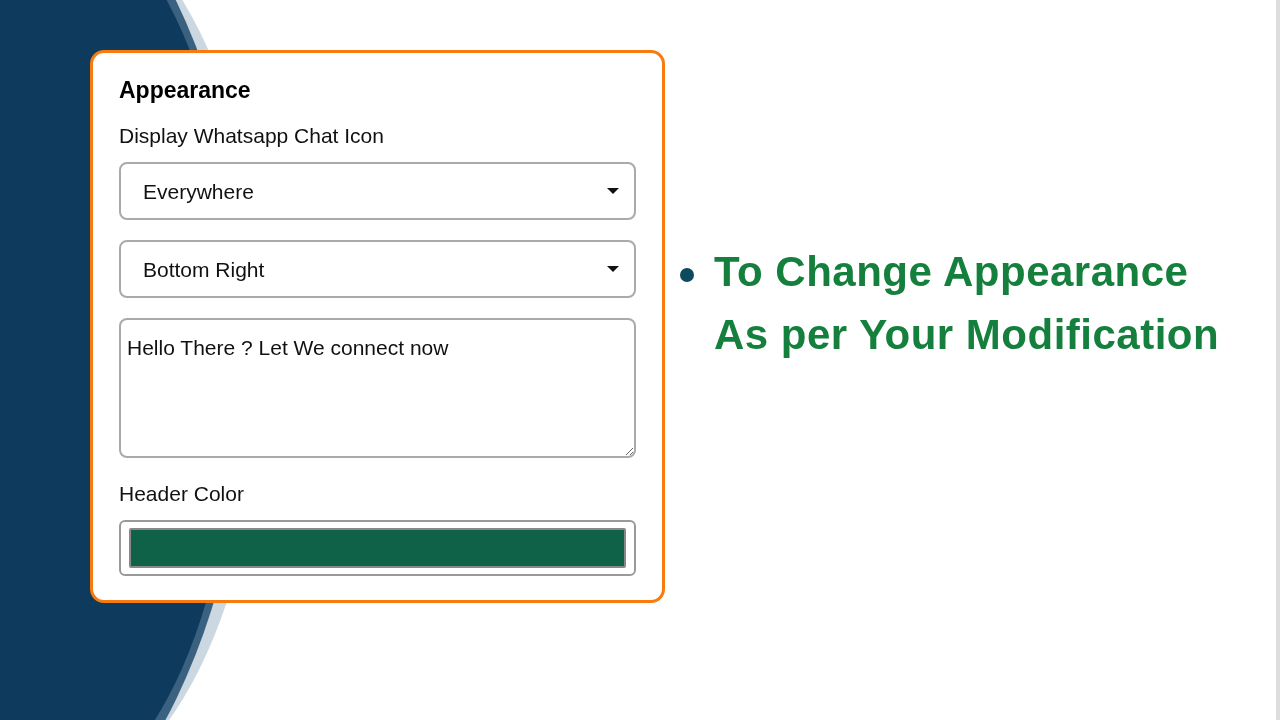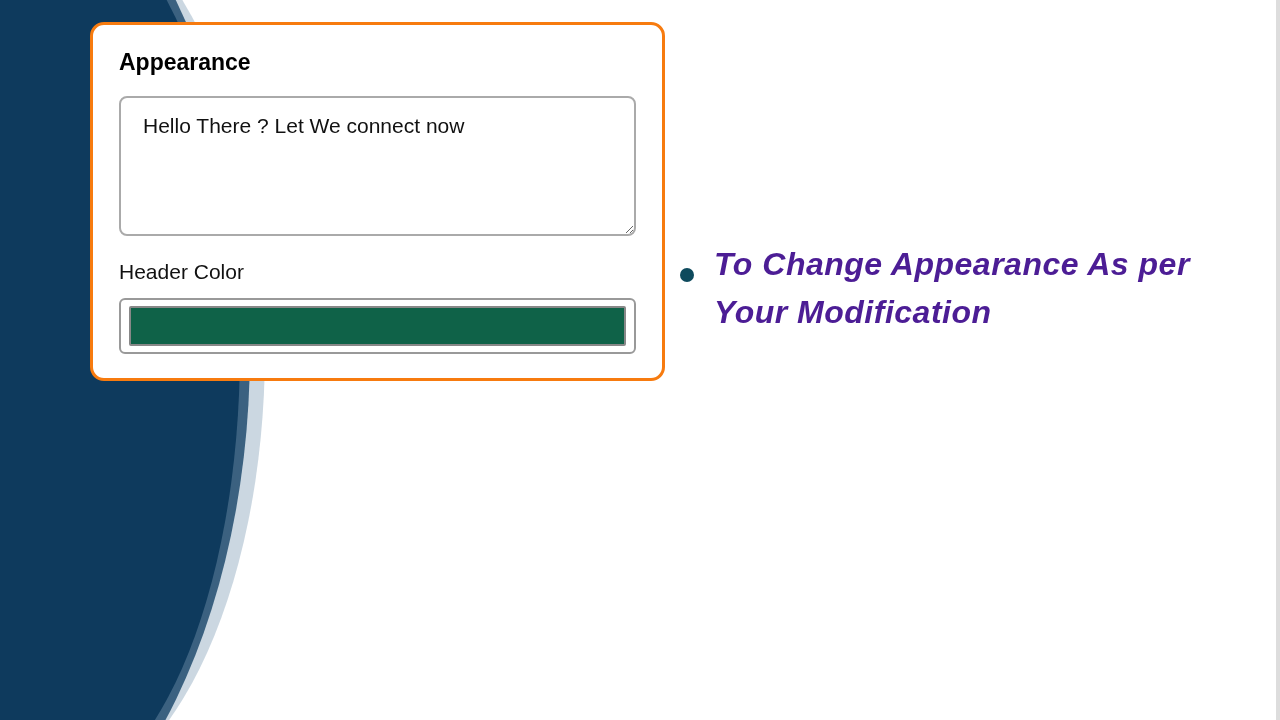--- a/index.html
+++ b/index.html
@@ -48,21 +48,21 @@
       z-index: 1;
       width: 100%;
       height: 100%;
       display: flex;
       align-items: flex-start;
     }
 
     .panel {
       position: absolute;
       left: 90px;
-      top: 22px;
+      top: 50px;
       width: 575px;
       background: #ffffff;
       border: 3px solid #f77b0f;
       border-radius: 14px;
       padding: 24px 26px 24px 26px;
     }
 
     .panel-title {
       font-size: 23px;
       font-weight: bold;
@@ -111,21 +111,21 @@
       width: 14px;
       height: 10px;
       fill: #111;
     }
 
     .textarea-field {
       width: 100%;
       height: 140px;
       border: 2px solid #aaa;
       border-radius: 8px;
-      padding: 16px 22px;
+      padding: 16px 6px;
       font-size: 21px;
       color: #111;
       background: #fff;
       font-family: Arial, Helvetica, sans-serif;
       resize: vertical;
     }
 
     .color-row {
       display: flex;
       gap: 24px;
@@ -179,24 +179,23 @@
     .bullet-dot {
       width: 14px;
       height: 14px;
       background: #0e4a5d;
       border-radius: 50%;
       margin-top: 28px;
       flex-shrink: 0;
     }
 
     .bullet-text {
-      font-size: 32px;
+      font-size: 42px;
       font-weight: bold;
-      font-style: italic;
-      color: #4c1d95;
+      color: #15803d;
       line-height: 1.5;
       letter-spacing: 0.5px;
     }
 
     .right-border {
       position: absolute;
       right: 0;
       top: 0;
       width: 4px;
       height: 100%;
@@ -206,22 +205,45 @@
 </head>
 <body>
 
 <div class="bg-curve"></div>
 
 <div class="content-wrapper">
 
   <div class="panel">
     <h2 class="panel-title">Appearance</h2>
 
-
     <div class="field-group">
+      <label class="field-label">Display Whatsapp Chat Icon</label>
+      <div class="select-wrapper">
+        <select class="select-field">
+          <option>Everywhere</option>
+        </select>
+        <span class="select-arrow">
+          <svg viewBox="0 0 14 10">
+              <path d="M1 2 L7 8 L13 2 Z"></path>
+            </svg>
+        </span>
+      </div>
+    </div>
+
+    <div class="field-group">
+      <div class="select-wrapper">
+        <select class="select-field">
+          <option>Bottom Right</option>
+        </select>
+        <span class="select-arrow">
+          <svg viewBox="0 0 14 10">
+              <path d="M1 2 L7 8 L13 2 Z"></path>
+            </svg>
+        </span>
+      </div>
     </div>
 
     <div class="field-group">
       <textarea class="textarea-field" style="">Hello There ? Let We connect now</textarea>
     </div>
 
     <div class="color-row">
       <div class="color-group">
         <label class="color-label">Header Color</label>
         <div class="color-box">

